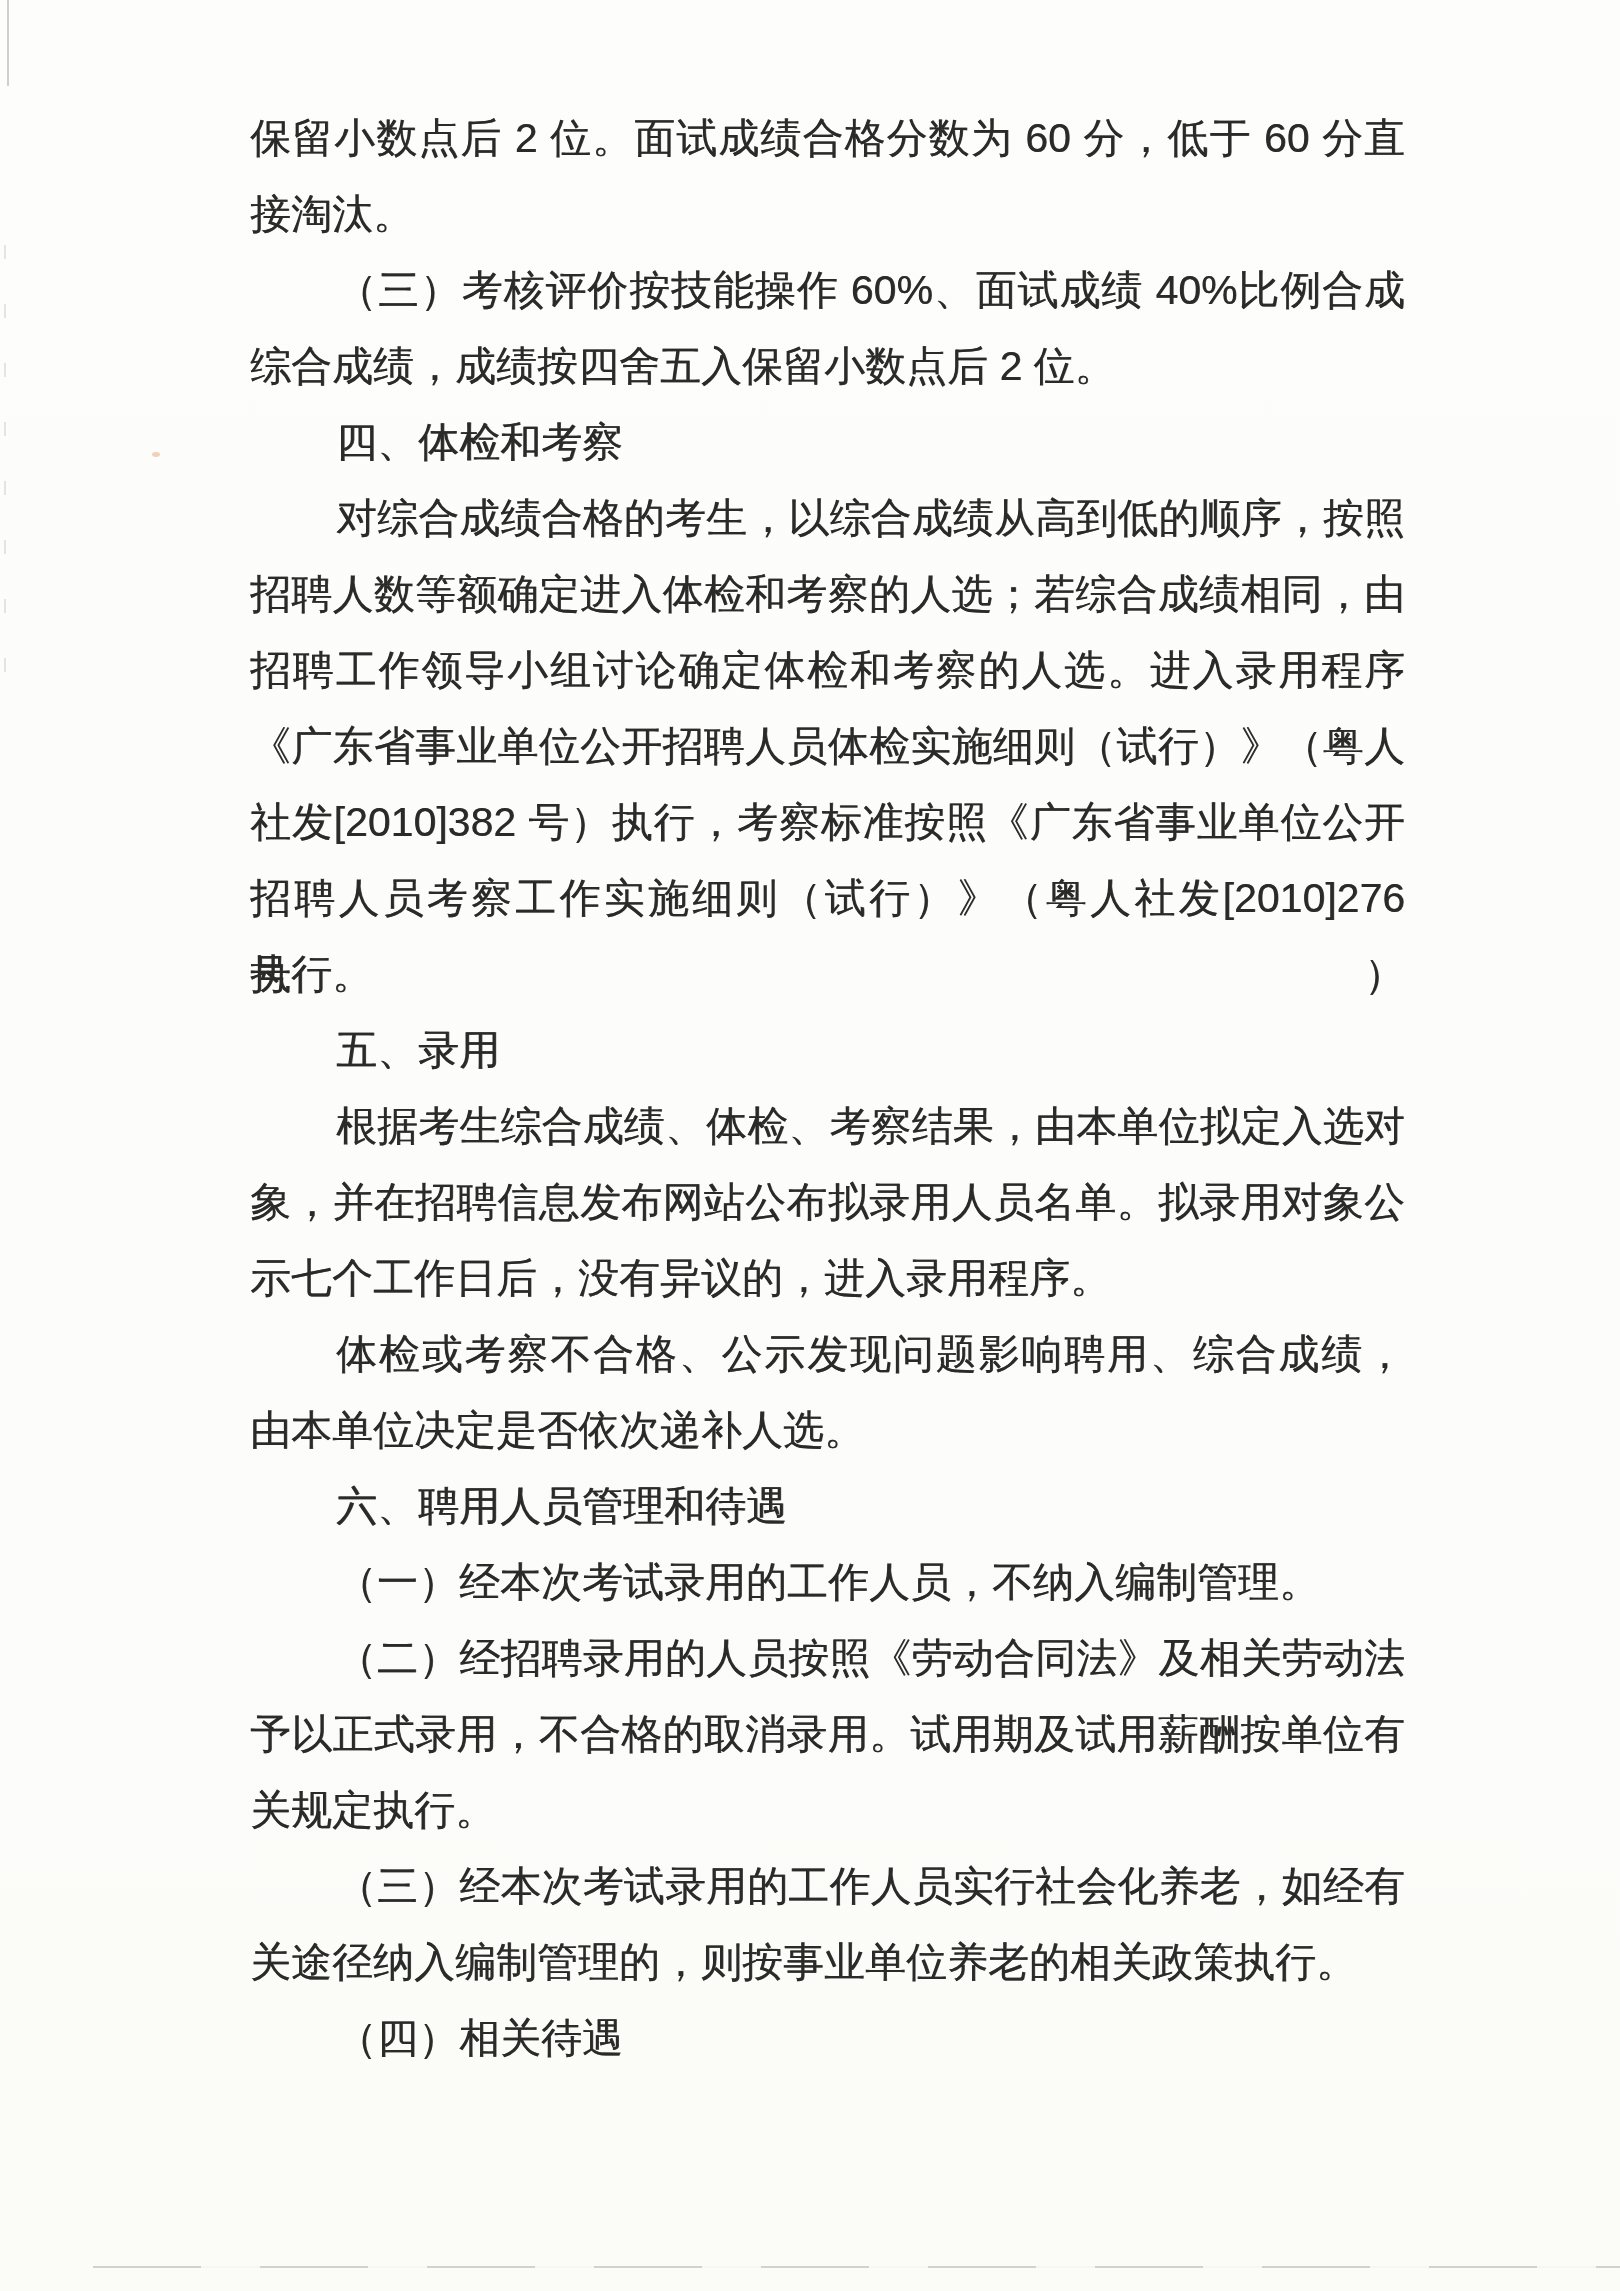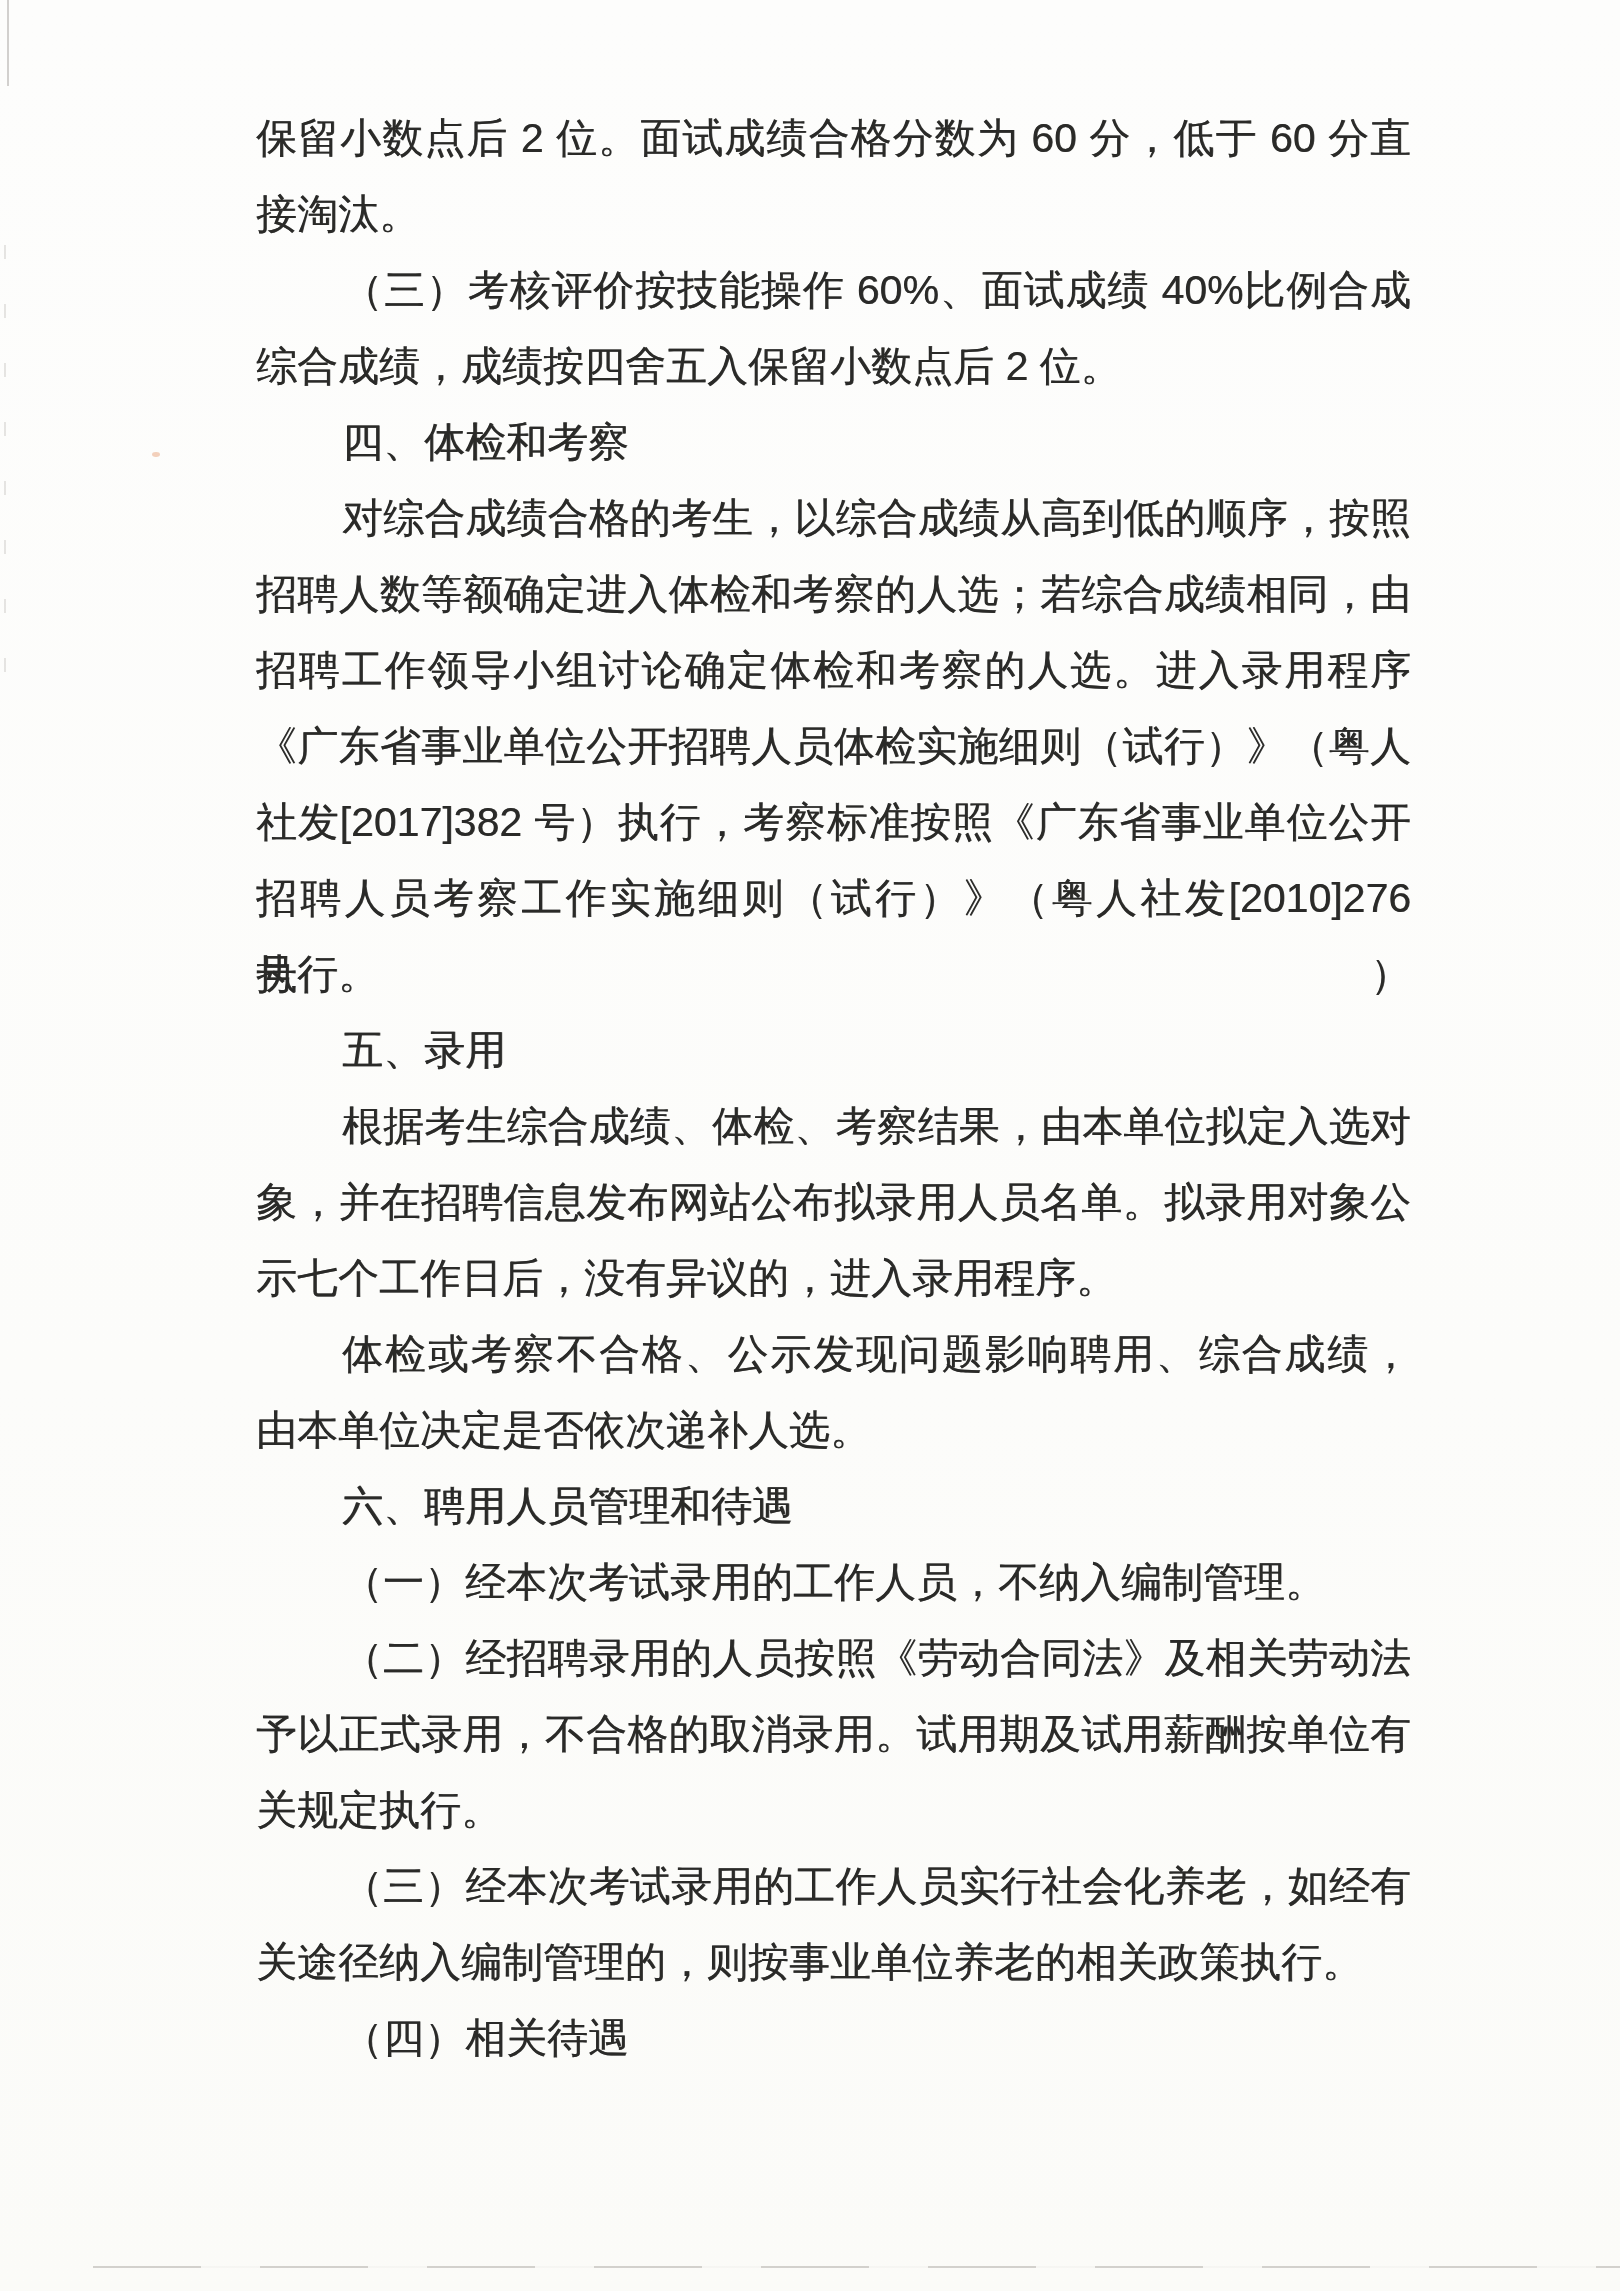--- a/index.html
+++ b/index.html
@@ -14,21 +14,21 @@
     position: relative;
     font-family: "Liberation Sans", "DejaVu Sans", sans-serif;
   }
   .page {
     position: absolute;
     inset: 0;
     background: linear-gradient(180deg, #fdfdfc 0%, #fcfcfa 60%, #fbfbf8 100%);
   }
   .textcol {
     position: absolute;
-    left: 256px;
+    left: 250px;
     top: 100px;
     width: 1155px;
   }
   .line {
     height: 76px;
     line-height: 76px;
     font-size: 41px;
     color: #2a2a28;
     text-shadow: 0.5px 0 0 rgba(42,42,40,0.75);
     text-align: left;
@@ -93,21 +93,21 @@
   <div class="textcol">
     <div class="line just">保留小数点后 2 位。面试成绩合格分数为 60 分，低于 60 分直</div>
     <div class="line">接淘汰。</div>
     <div class="line ind just">（三）考核评价按技能操作 60%、面试成绩 40%比例合成</div>
     <div class="line">综合成绩，成绩按四舍五入保留小数点后 2 位。</div>
     <div class="line ind heading">四、体检和考察</div>
     <div class="line ind just">对综合成绩合格的考生，以综合成绩从高到低的顺序，按照</div>
     <div class="line just">招聘人数等额确定进入体检和考察的人选；若综合成绩相同，由</div>
     <div class="line just">招聘工作领导小组讨论确定体检和考察的人选。进入录用程序</div>
     <div class="line just">《广东省事业单位公开招聘人员体检实施细则（试行）》（粤人</div>
-    <div class="line just">社发[2017]382 号）执行，考察标准按照《广东省事业单位公开</div>
+    <div class="line just">社发[2010]382 号）执行，考察标准按照《广东省事业单位公开</div>
     <div class="line just">招聘人员考察工作实施细则（试行）》（粤人社发[2010]276 号）</div>
     <div class="line">执行。</div>
     <div class="line ind heading">五、录用</div>
     <div class="line ind just">根据考生综合成绩、体检、考察结果，由本单位拟定入选对</div>
     <div class="line just">象，并在招聘信息发布网站公布拟录用人员名单。拟录用对象公</div>
     <div class="line">示七个工作日后，没有异议的，进入录用程序。</div>
     <div class="line ind just">体检或考察不合格、公示发现问题影响聘用、综合成绩，</div>
     <div class="line">由本单位决定是否依次递补人选。</div>
     <div class="line ind heading">六、聘用人员管理和待遇</div>
     <div class="line ind">（一）经本次考试录用的工作人员，不纳入编制管理。</div>

